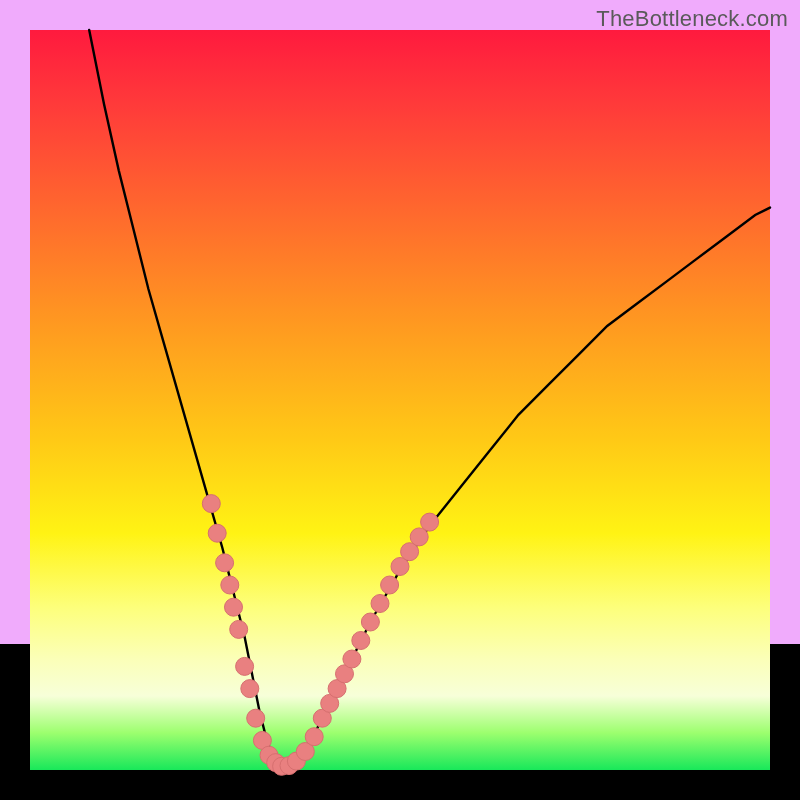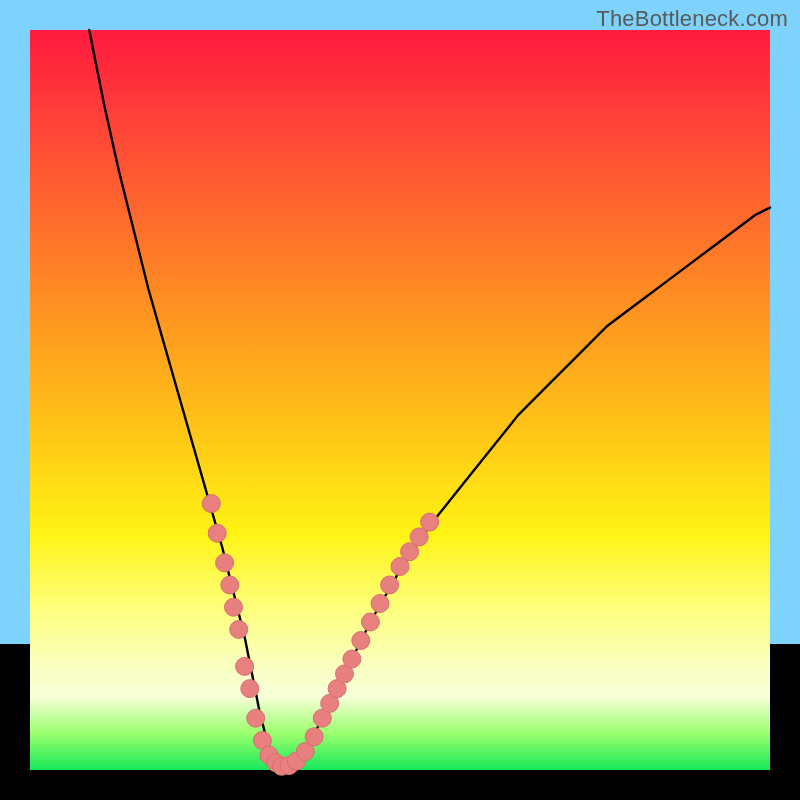--- a/index.html
+++ b/index.html
@@ -10,21 +10,21 @@
     overflow: hidden;
     background: #000;
     font-family: Arial, Helvetica, sans-serif;
   }
   .frame {
     position: absolute;
     left: 0;
     top: 0;
     width: 800px;
     height: 644px;
-    background: #7dd3fc;
+    background: #f0abfc;
   }
   .plot-area {
     position: absolute;
     left: 30px;
     top: 30px;
     width: 740px;
     height: 740px;
     
     background: linear-gradient(
       to bottom,

